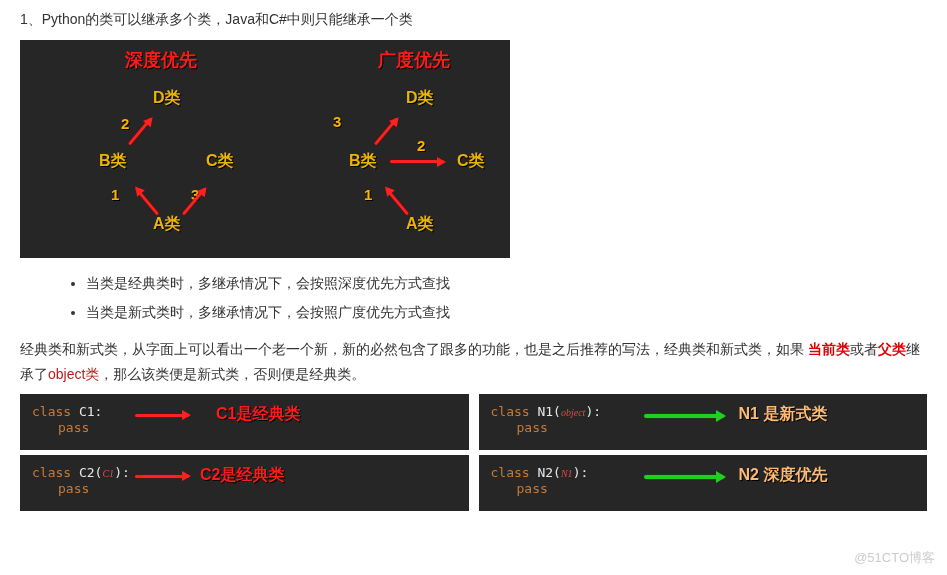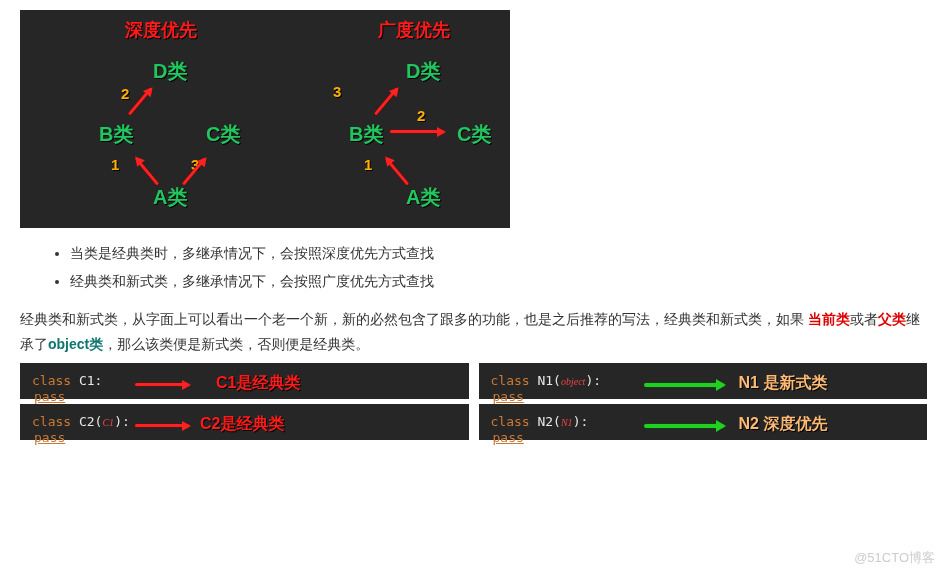--- a/index.html
+++ b/index.html
@@ -12,58 +12,58 @@
       overflow: hidden;
     }
     .content { padding: 0 20px; }
     .para {
       font-size: 14px;
       color: #333;
       margin: 8px 0;
       line-height: 1.6;
     }
     .highlight-red { color: #e00000; font-weight: bold; }
-    .highlight-orange { color: #0f766e; font-weight: bold; }
+    .highlight-orange { color: #b91c1c; font-weight: normal; }
     .diagram-box {
       background: #262626;
       position: relative;
       margin: 10px 0;
       height: 218px;
       width: 490px;
     }
     .diag-label {
       position: absolute;
       font-weight: bold;
       font-size: 18px;
       color: #ff1a1a;
       text-shadow: 1px 1px 0 #000;
     }
     .node {
       position: absolute;
       font-weight: bold;
-      font-size: 20px;
-      color: #22c55e;
+      font-size: 16px;
+      color: #eab308;
       text-shadow: 1px 1px 0 #000;
     }
     .num {
       position: absolute;
       font-weight: bold;
       font-size: 15px;
       color: #ffb000;
       text-shadow: 1px 1px 0 #000;
     }
     ul { margin: 14px 0 14px 50px; }
-    ul li { font-size: 14px; color: #333; margin: 6px 0; line-height: 1.6; }
+    ul li { font-size: 14px; color: #333; margin: 6px 16px; line-height: 1.6; }
     .para2 { font-size: 14px; color: #333; margin: 6px 0; line-height: 1.8; }
     .code-row { display: flex; gap: 10px; margin: 5px 0; }
-    .code-col { flex: 1; background: #262626; padding: 8px 12px; position: relative; height: 36px; }
+    .code-col { flex: 1; background: #262626; padding: 8px 12px; position: relative; height: 56px; }
     .code-kw { color: #cc7832; font-family: monospace; font-size: 13px; }
     .code-cls { color: #e8e8e8; font-family: monospace; font-size: 13px; }
     .code-param { color: #ef4444; font-style: italic; font-family: Liberation Serif, serif; font-size: 10px; }
-    .code-pass { color: #cc7832; font-family: monospace; font-size: 13px; margin-left: 2px; display: block; text-decoration: underline; }
+    .code-pass { color: #cc7832; font-family: monospace; font-size: 13px; margin-left: 26px; display: block; }
     .code-annot-red { color: #ff1a1a; font-weight: bold; font-size: 16px; text-shadow: 1px 1px 0 #000; position: absolute; }
     .code-annot-green { color: #fdba74; font-weight: bold; font-size: 16px; text-shadow: 1px 1px 0 #000; position: absolute; }
     .line { position: absolute; background: #ff2020; height: 3px; border-radius: 2px; box-shadow: 0 0 2px #800; }
     .line::after {
       content: ''; position: absolute; right: -2px; top: -3.5px;
       border-left: 9px solid #ff2020; border-top: 5px solid transparent; border-bottom: 5px solid transparent;
     }
     .gline { position: absolute; background: #20d020; height: 4px; border-radius: 2px; box-shadow: 0 0 2px #060; }
     .gline::after {
       content: ''; position: absolute; right: -2px; top: -4px;
@@ -72,20 +72,21 @@
     .watermark {
       position: absolute;
       right: 12px; bottom: 8px;
       color: #ccc; font-size: 13px; margin-left: 28px;
     }
   </style>
 </head>
 <body>
 
 <div class="content">
+  <p class="para">1、Python的类可以继承多个类，Java和C#中则只能继承一个类</p>
 
   <div class="diagram-box">
     <div class="diag-label" style="left:105px;top:8px">深度优先</div>
     <div class="diag-label" style="left:358px;top:8px">广度优先</div>
 
     <div class="node" style="left:133px;top:48px">D类</div>
     <div class="node" style="left:79px;top:111px">B类</div>
     <div class="node" style="left:186px;top:111px">C类</div>
     <div class="node" style="left:133px;top:174px">A类</div>
     <div class="num" style="left:91px;top:146px">1</div>
@@ -102,21 +103,21 @@
     <div class="num" style="left:344px;top:146px">1</div>
     <div class="num" style="left:397px;top:97px">2</div>
     <div class="num" style="left:313px;top:73px">3</div>
     <div class="line" style="left:360px;top:160px;width:34px;transform:rotate(-130deg)"></div>
     <div class="line" style="left:370px;top:120px;width:54px;transform:rotate(0deg)"></div>
     <div class="line" style="left:349px;top:90px;width:34px;transform:rotate(-50deg)"></div>
   </div>
 
   <ul>
     <li>当类是经典类时，多继承情况下，会按照深度优先方式查找</li>
-    <li>经典类和新式类，多继承情况下，会按照广度优先方式查找</li>
+    <li>当类是新式类时，多继承情况下，会按照广度优先方式查找</li>
   </ul>
 
   <p class="para2">
     <span>经典类和新式类，从字面上可以看出一个老一个新，新的必然包含了跟多的功能，也是之后推荐的写法，经典类和新式类，如果 </span><span class="highlight-red">当前类</span><span>或者</span><span class="highlight-red">父类</span><span>继承了</span><span class="highlight-orange">object类</span><span>，那么该类便是新式类，否则便是经典类。</span>
   </p>
 
   <div class="code-row">
     <div class="code-col">
       <span class="code-kw">class</span><span class="code-cls"> C1:</span>
       <span class="code-pass">pass</span>

